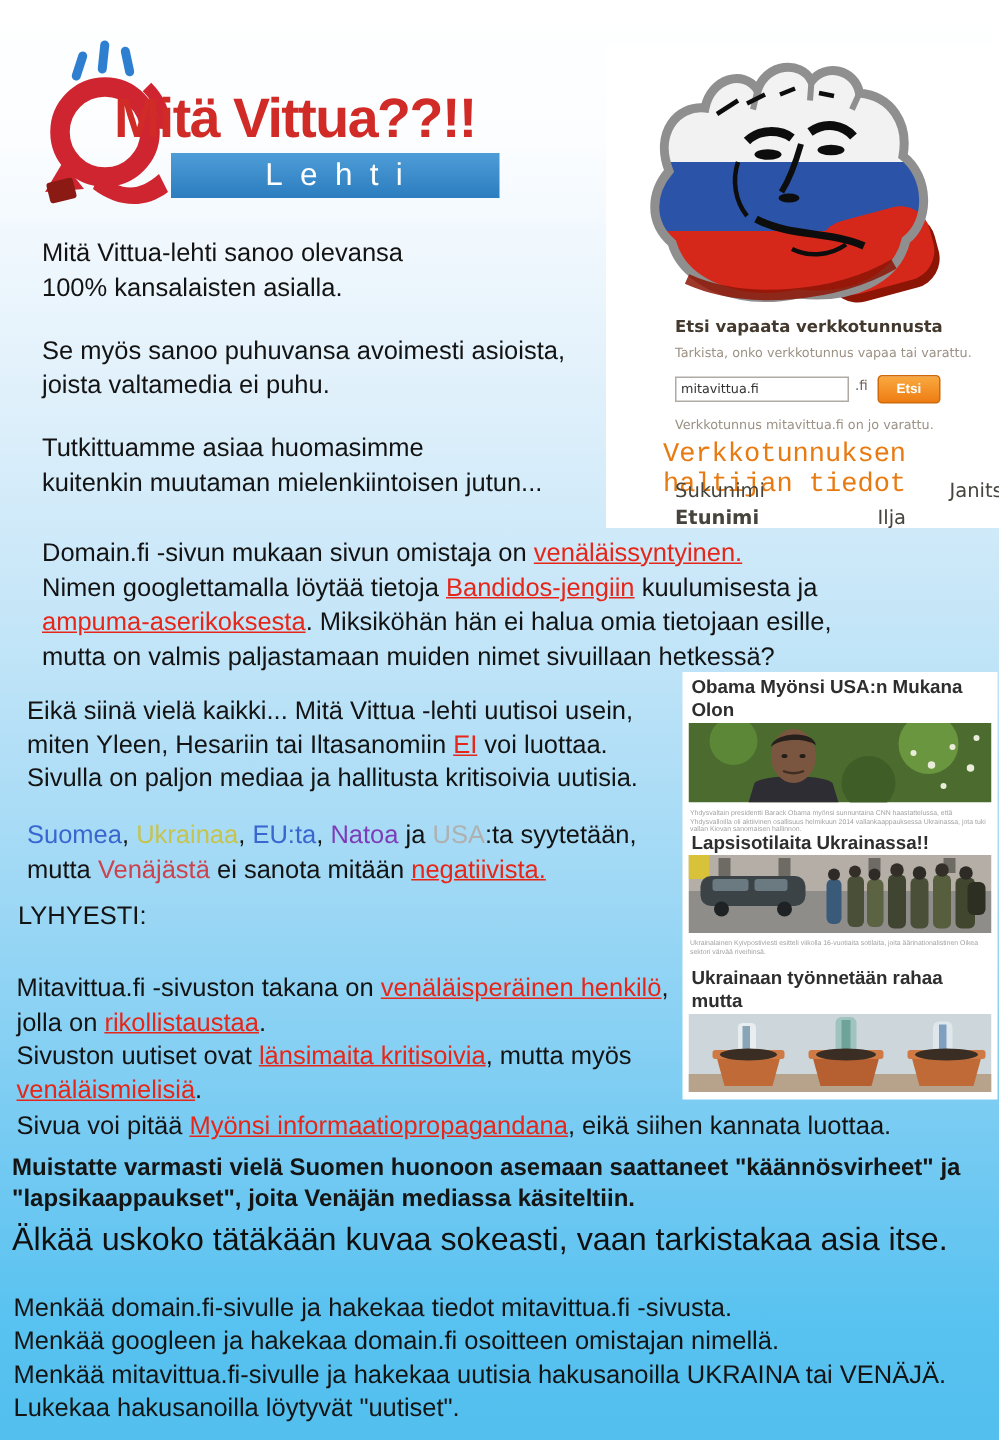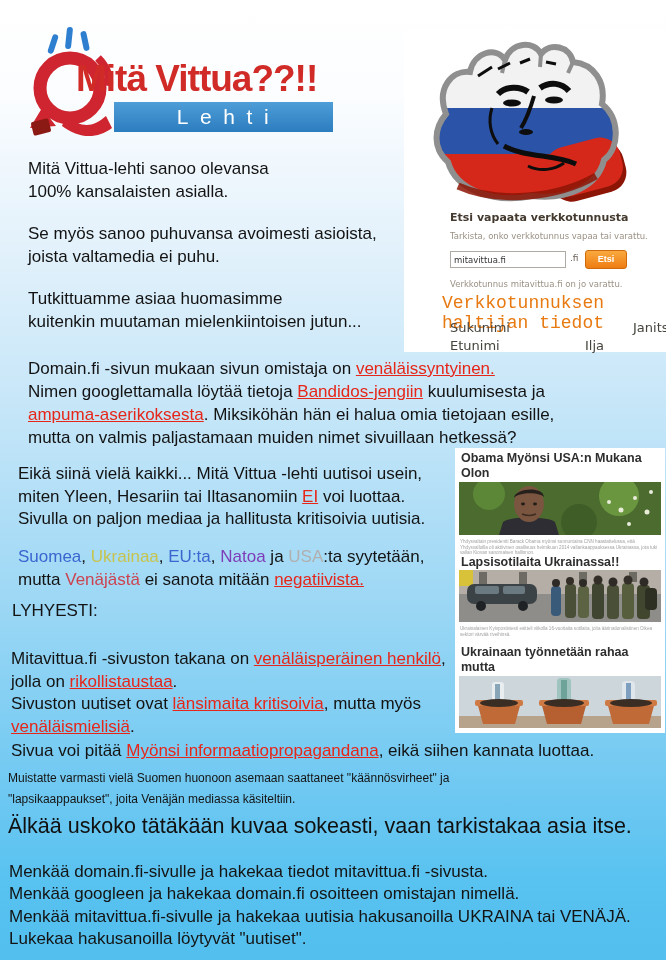--- a/index.html
+++ b/index.html
@@ -24,21 +24,21 @@
   .dom-fi{font-size:9px;color:#6b6158;}
   .dom-btn{width:40px;height:17px;border-radius:3px;border:1px solid #cf6a0a;
     background:linear-gradient(180deg,#f9a93f 0%,#ee7d13 100%);color:#fff;font-size:9px;
     font-weight:bold;text-align:center;line-height:17px;cursor:pointer;}
   .dom-owner{font-size:18px;color:#e87a12;}
   .dom-field{font-size:13px;color:#46443c;}
   
   .news-box{background:#ffffff;}
   .news-h{font-size:12.5px;line-height:15px;font-weight:bold;color:#2e2e2e;font-family:"Liberation Sans",sans-serif;}
   .news-cap{font-size:4.6px;line-height:5.6px;color:#a3a3a3;width:200px;}
-  .remember{font-size:12px;line-height:21px;}
+  .remember{font-size:16px;line-height:21px;font-weight:bold;}
   .big-line{font-size:21.5px;color:#101010;}
   .instr{font-size:17px;line-height:22.4px;}
   .lyh{font-size:17px;}
 </style>
 </head>
 <body>
 
 <div class="page">
 
   <div class="abs" style="left:404px;top:30px;width:262px;height:322px;background:#fff;"></div>
@@ -114,21 +114,21 @@
   <div>
     <div class="abs dom dom-h" style="left:450px;top:211px;">Etsi vapaata verkkotunnusta</div>
     <div class="abs dom dom-s" style="left:450px;top:231px;">Tarkista, onko verkkotunnus vapaa tai varattu.</div>
     <input class="abs dom-input" style="left: 450px; top: 251px;" readonly="" value="mitavittua.fi">
     <div class="abs dom dom-fi" style="left:570px;top:253px;">.fi</div>
     <div class="abs dom-btn" style="left:585px;top:250px;">Etsi</div>
     <div class="abs dom dom-s" style="left:450px;top:279px;">Verkkotunnus mitavittua.fi on jo varattu.</div>
     <div class="abs dom dom-owner" style="left:442px;top:293px;font-family:Liberation Mono, monospace;">Verkkotunnuksen haltijan tiedot</div>
     <div class="abs dom dom-field" style="left:450px;top:320px;">Sukunimi</div>
     <div class="abs dom dom-field" style="left:609px;top:320px;margin-left:24px;">Janitskin</div>
-    <div class="abs dom dom-field" style="left:450px;top:338px;">Etunimi</div>
+    <div class="abs dom dom-field" style="left:450px;top:338px;font-weight:bold;">Etunimi</div>
     <div class="abs dom dom-field" style="left:585px;top:338px;">Ilja</div>
   </div>
 
   <div class="abs body-txt" style="left:28px;top:357px;">
     <div class="line"><span>Domain.fi -sivun mukaan sivun omistaja on </span><span class="r">venäläissyntyinen.</span></div>
     <div class="line"><span>Nimen googlettamalla löytää tietoja </span><span class="r">Bandidos-jengiin</span><span> kuulumisesta ja</span></div>
     <div class="line"><span class="r">ampuma-aserikoksesta</span><span>. Miksiköhän hän ei halua omia tietojaan esille,</span></div>
     <div class="line">mutta on valmis paljastamaan muiden nimet sivuillaan hetkessä?</div>
   </div>
 

